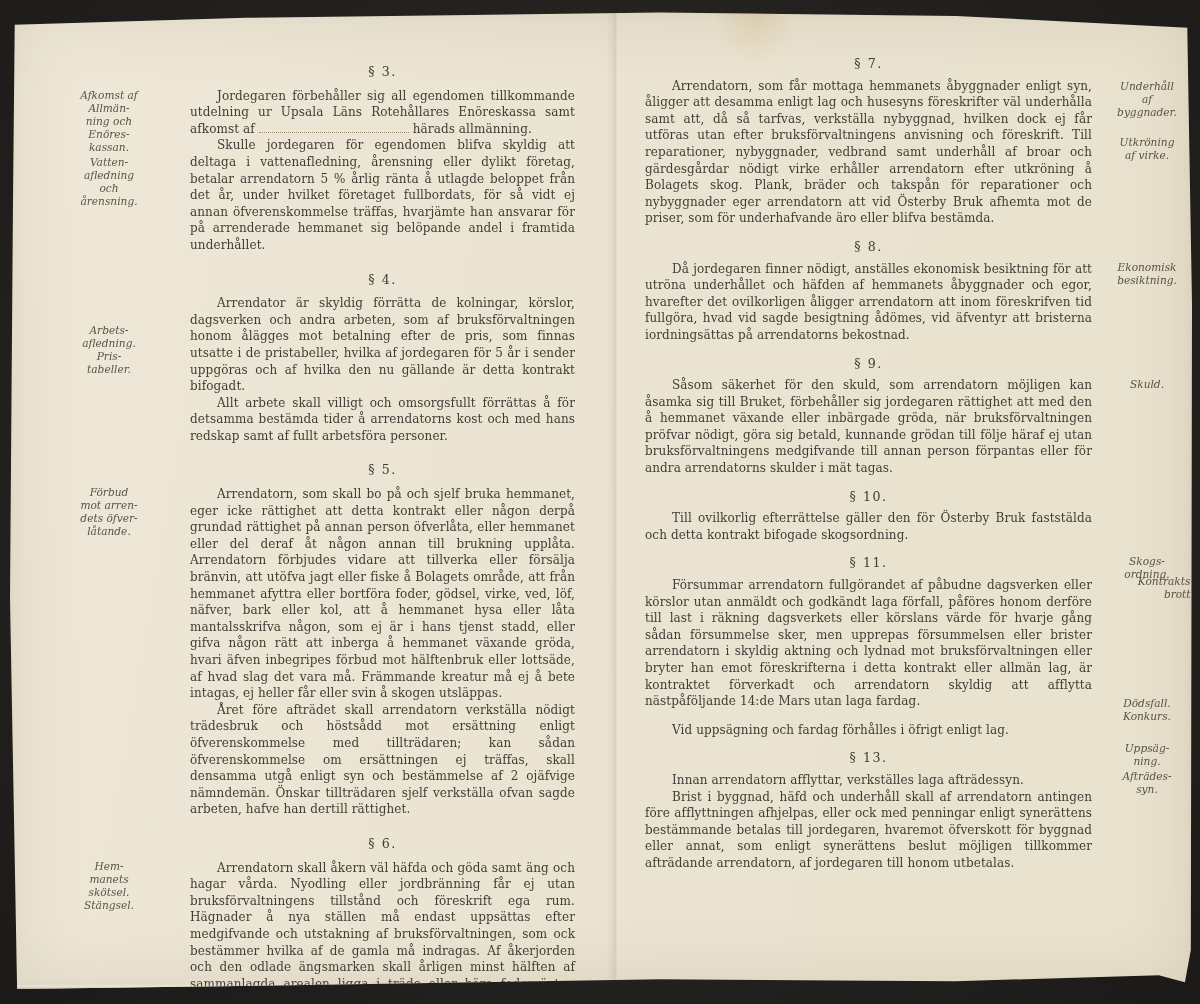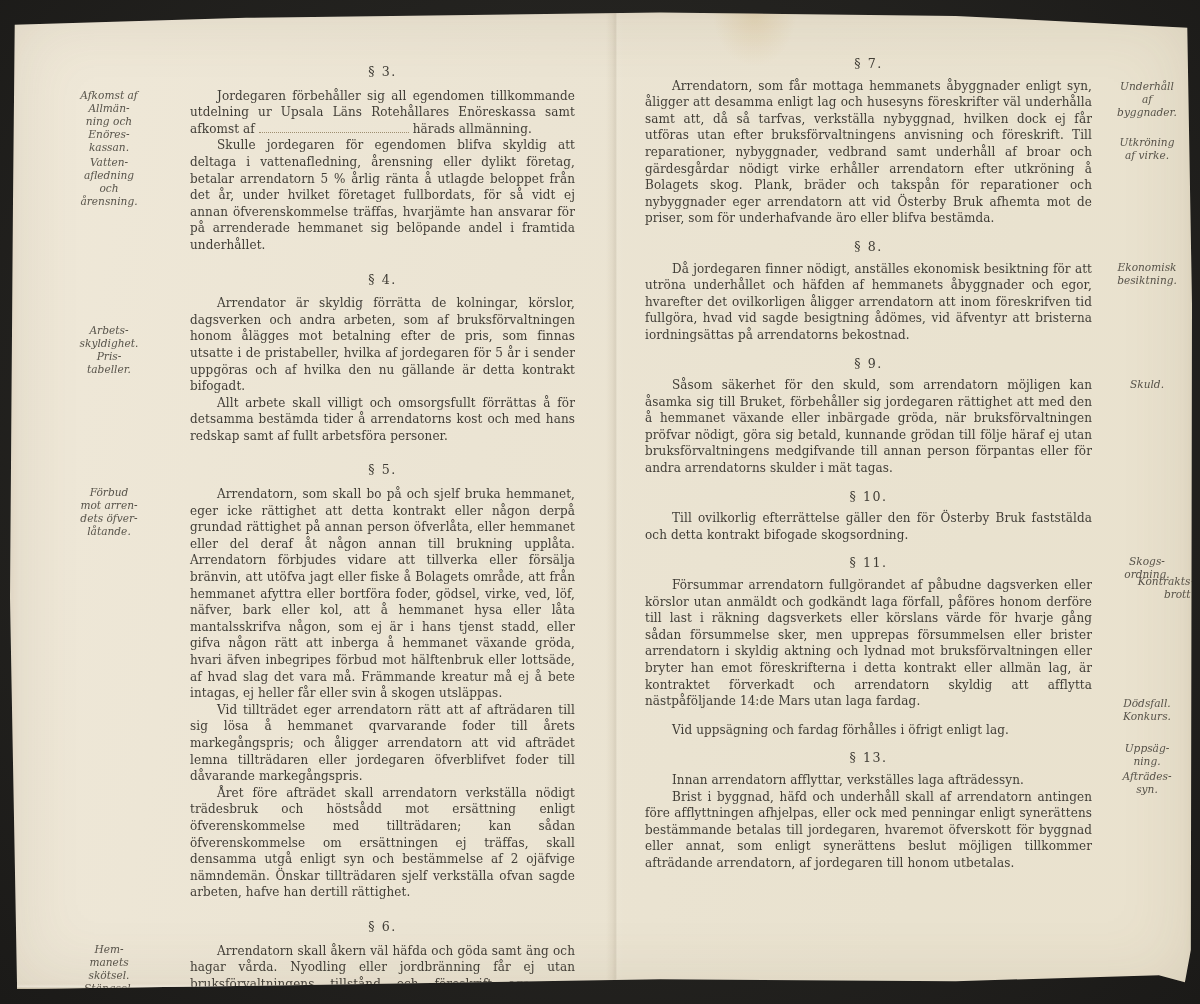--- a/index.html
+++ b/index.html
@@ -80,37 +80,36 @@
             <div class="note-line">och</div>
             <div class="note-line">årensning.</div>
           </div>
           <p class="para"><span>Jordegaren förbehåller sig all egendomen tillkommande utdelning ur Upsala Läns Rotehållares Enöreskassa samt afkomst af</span> <span class="blank-line"></span> <span>härads allmänning.</span> </p>
           <p class="para">Skulle jordegaren för egendomen blifva skyldig att deltaga i vattenafledning, årensning eller dylikt företag, betalar arrendatorn 5 % årlig ränta å utlagde beloppet från det år, under hvilket företaget fullbordats, för så vidt ej annan öfverenskommelse träffas, hvarjämte han ansvarar för på arrenderade hemmanet sig belöpande andel i framtida underhållet.</p>
         </section>
         <section class="section">
           <div class="heading">§ 4.</div>
           <div class="note" style="top: 24px; margin-top: 28px;">
             <div class="note-line">Arbets-</div>
-            <div class="note-line">skyldighet.</div>
+            <div class="note-line">afledning.</div>
             <div class="note-line">Pris-</div>
             <div class="note-line">tabeller.</div>
           </div>
           <p class="para">Arrendator är skyldig förrätta de kolningar, körslor, dagsverken och andra arbeten, som af bruksförvaltningen honom ålägges mot betalning efter de pris, som finnas utsatte i de pristabeller, hvilka af jordegaren för 5 år i sender uppgöras och af hvilka den nu gällande är detta kontrakt bifogadt.</p>
           <p class="para">Allt arbete skall villigt och omsorgsfullt förrättas å för detsamma bestämda tider å arrendatorns kost och med hans redskap samt af fullt arbetsföra personer.</p>
         </section>
         <section class="section">
           <div class="heading">§ 5.</div>
           <div class="note" style="top: 24px;">
             <div class="note-line">Förbud</div>
             <div class="note-line">mot arren-</div>
             <div class="note-line">dets öfver-</div>
             <div class="note-line">låtande.</div>
           </div>
           <p class="para">Arrendatorn, som skall bo på och sjelf bruka hemmanet, eger icke rättighet att detta kontrakt eller någon derpå grundad rättighet på annan person öfverlåta, eller hemmanet eller del deraf åt någon annan till brukning upplåta. Arrendatorn förbjudes vidare att tillverka eller försälja bränvin, att utöfva jagt eller fiske å Bolagets område, att från hemmanet afyttra eller bortföra foder, gödsel, virke, ved, löf, näfver, bark eller kol, att å hemmanet hysa eller låta mantalsskrifva någon, som ej är i hans tjenst stadd, eller gifva någon rätt att inberga å hemmanet växande gröda, hvari äfven inbegripes förbud mot hälftenbruk eller lottsäde, af hvad slag det vara må.  Främmande kreatur må ej å bete intagas, ej heller får eller svin å skogen utsläppas.</p>
-          <p class="para">Vid tillträdet eger arrendatorn rätt att af afträdaren till sig lösa å hemmanet qvarvarande foder till årets markegångspris; och åligger arrendatorn att vid afträdet lemna tillträdaren eller jordegaren öfverblifvet foder till dåvarande markegångspris.</p>
           <p class="para">Året före afträdet skall arrendatorn verkställa nödigt trädesbruk och höstsådd mot ersättning enligt öfverenskommelse med tillträdaren; kan sådan öfverenskommelse om ersättningen ej träffas, skall densamma utgå enligt syn och bestämmelse af 2 ojäfvige nämndemän.  Önskar tillträdaren sjelf verkställa ofvan sagde arbeten, hafve han dertill rättighet.</p>
         </section>
         <section class="section">
           <div class="heading">§ 6.</div>
           <div class="note" style="top: 24px;">
             <div class="note-line">Hem-</div>
             <div class="note-line">manets</div>
             <div class="note-line">skötsel.</div>
             <div class="note-line">Stängsel.</div>
           </div>

